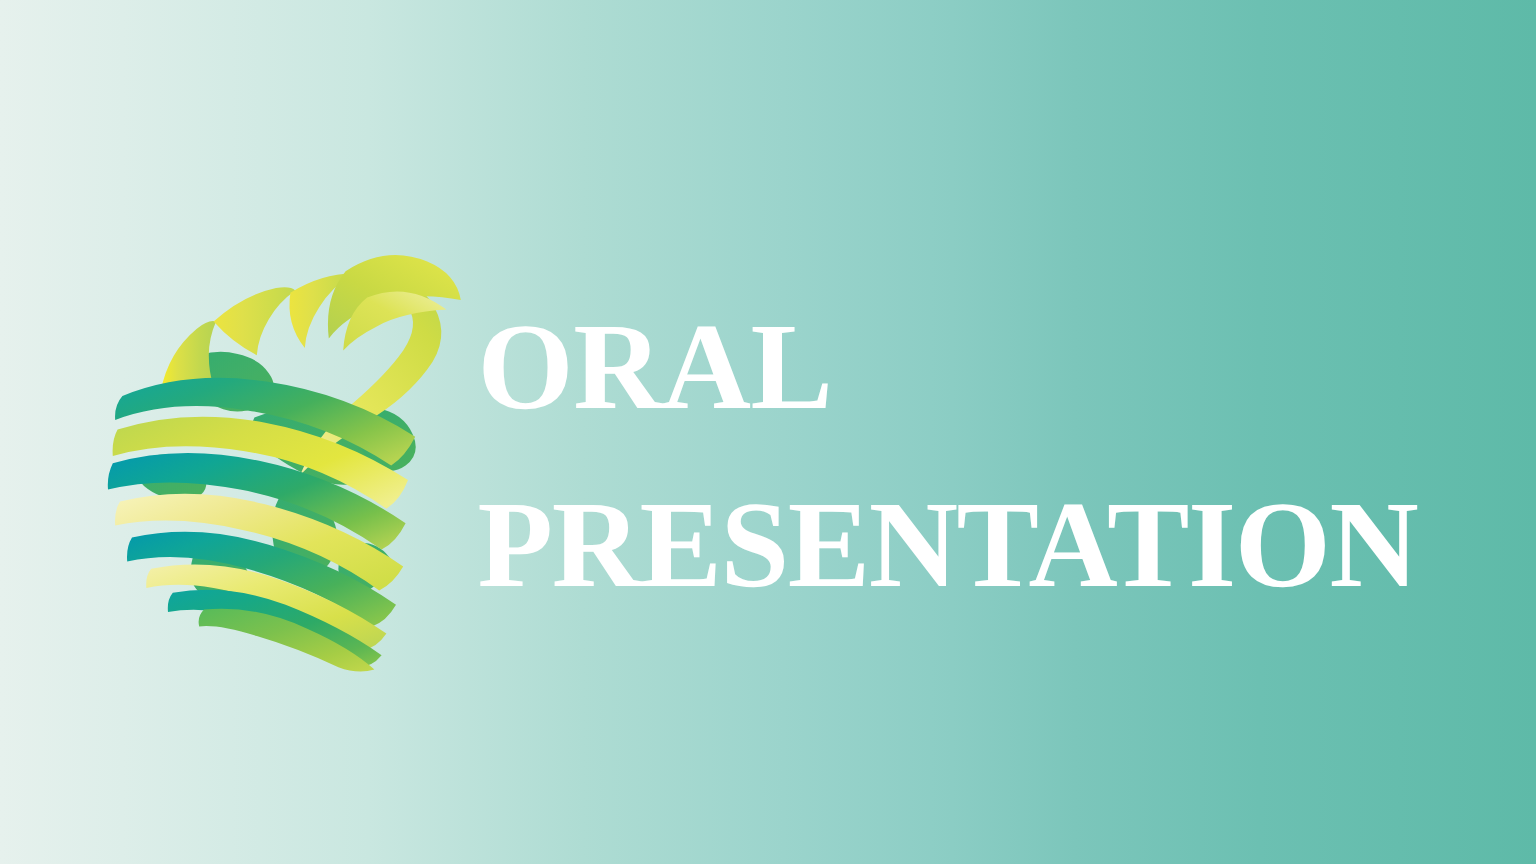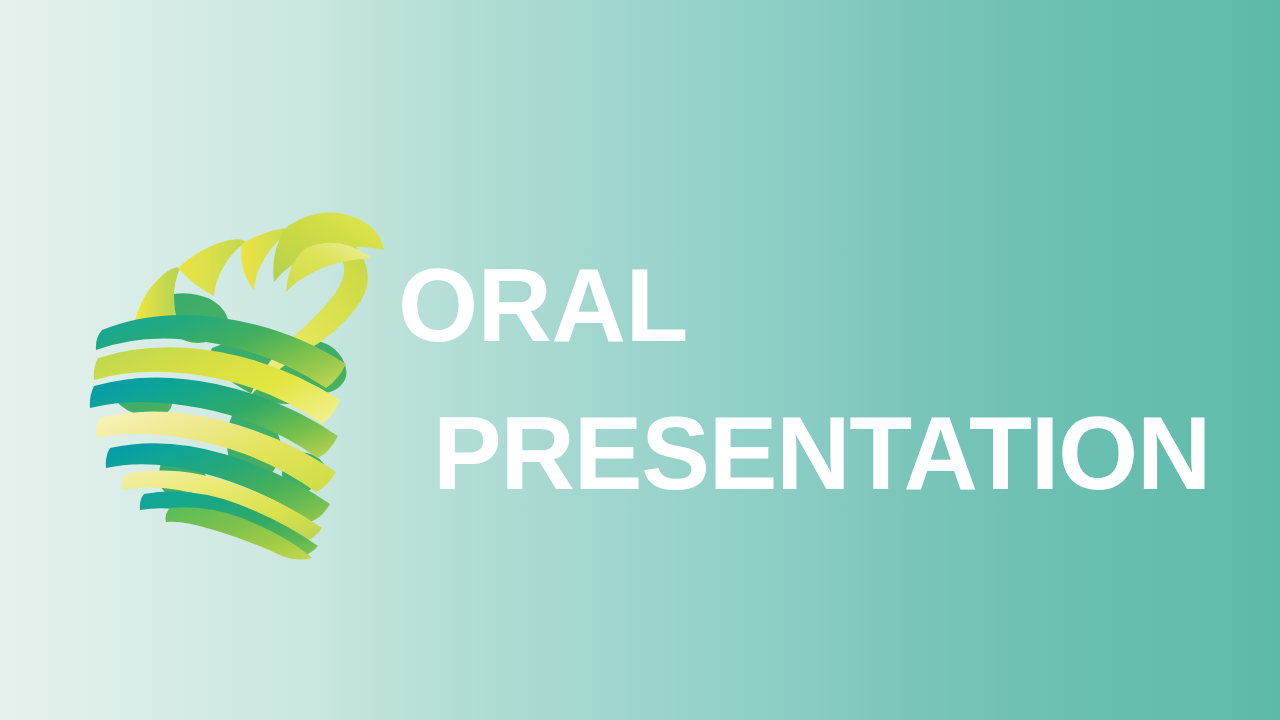--- a/index.html
+++ b/index.html
@@ -55,31 +55,30 @@
   #headline {
     position: absolute;
     left: 398px;
     top: 232px;
     width: 800px;
   }
 
   .headline-line {
     display: block;
     color: #ffffff;
-    font-family: Liberation Sans, sans-serif;
+    font-family: Liberation Serif, serif;
     font-weight: 700;
     font-size: 103px;
     line-height: 148px;
     letter-spacing: -0.5px;
     white-space: nowrap;
   }
 
   .headline-line.line-two {
     letter-spacing: -1.2px;
-    margin-left: 35px;
   }
 </style>
 </head>
 <body>
 
 <div id="slide">
 
   <div id="logo-wrap">
     <svg viewBox="0 0 288 308" xmlns="http://www.w3.org/2000/svg" aria-hidden="true">
       <defs>

